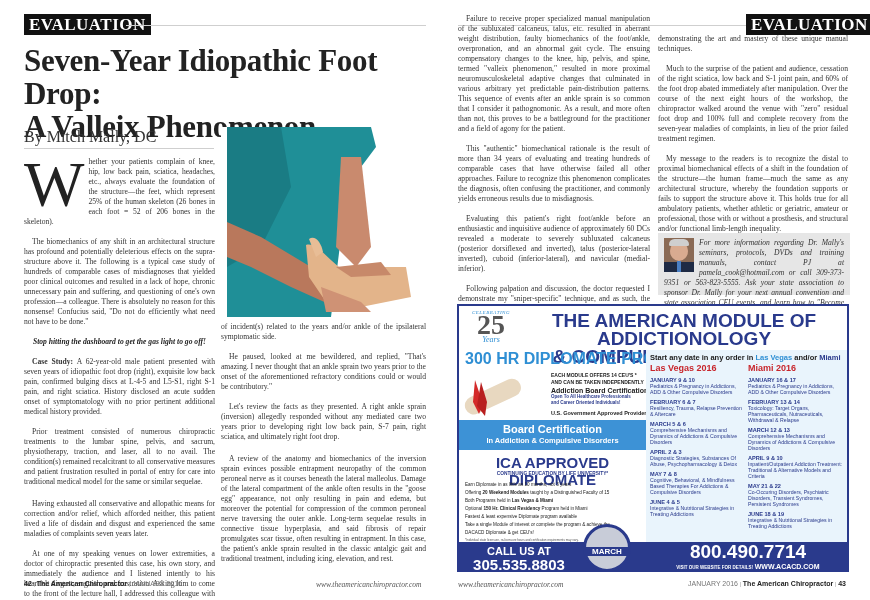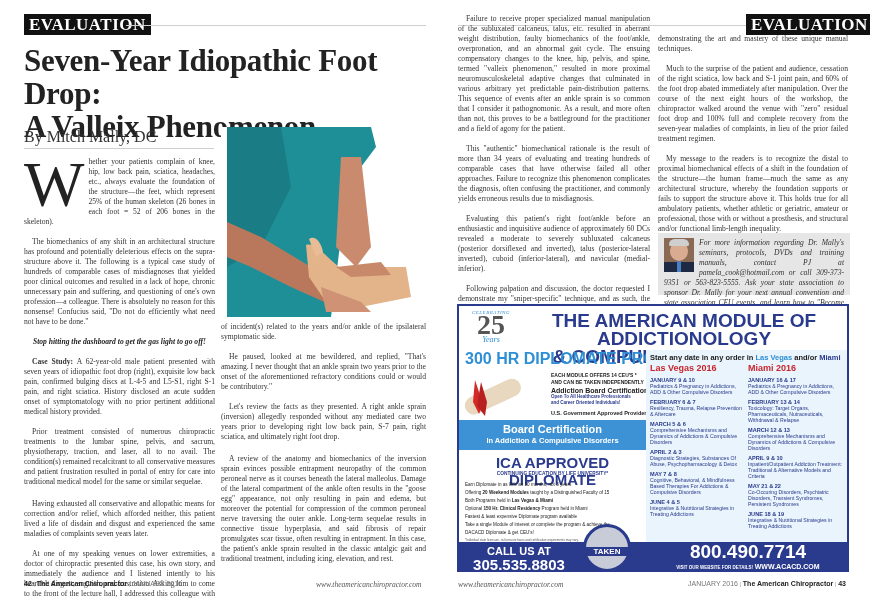--- a/index.html
+++ b/index.html
@@ -216,21 +216,21 @@
       <div class="topic">Integrative &amp; Nutritional Strategies in Treating Addictions</div>
     </div>
   </div>
 
   <div class="abs navy" style="left:0;top:236px;width:388px;height:30px;"></div>
   <div class="abs navy" style="left:0;top:240px;width:120px;text-align:center;background:transparent;">
     <div style="font-size:11px;line-height:11px;">CALL US AT</div>
     <div style="font-size:15px;line-height:15px;">305.535.8803</div>
   </div>
   <div class="abs" style="left:124px;top:218px;width:48px;height:48px;border-radius:50%;background:#c8ccd8;border:3px solid #2a3a8c;text-align:center;">
-    <div class="sans" style="margin-top:20px;font-size:8px;font-weight:bold;color:#fff;background:#2a3a8c;">TAKEN</div>
+    <div class="sans" style="margin-top:20px;font-size:8px;font-weight:bold;color:#fff;background:#2a3a8c;">MARCH</div>
   </div>
   <div class="abs navy" style="left:190px;top:236px;width:198px;text-align:center;background:transparent;">
     <div style="font-size:19px;line-height:20px;">800.490.7714</div>
     <div style="font-size:6px;line-height:9px;">
       <span style="font-size:4.5px;">VISIT OUR WEBSITE FOR DETAILS!</span>
       <span style="font-size:7px;">WWW.ACACD.COM</span>
     </div>
   </div>
 </div>
 

